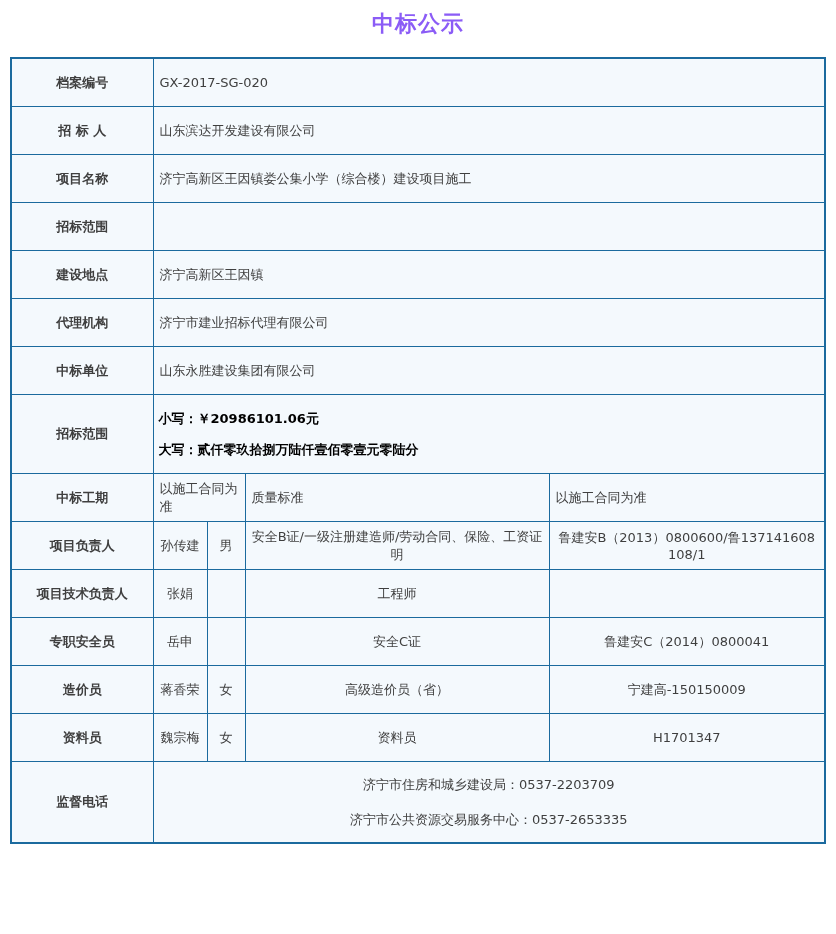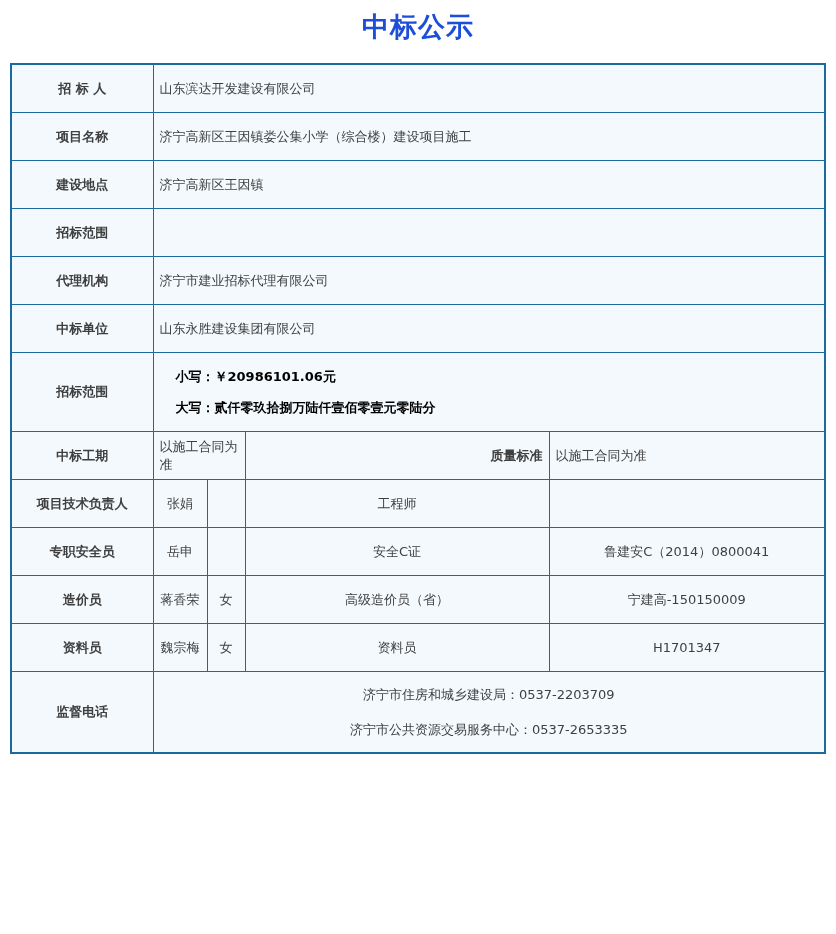--- a/index.html
+++ b/index.html
@@ -9,23 +9,23 @@
     width: 836px;
     font-family: "DejaVu Sans", "Liberation Sans", sans-serif;
   }
   .page {
     width: 836px;
     box-sizing: border-box;
   }
   .title {
     margin: 9px 0 18px 0;
     text-align: center;
-    font-size: 27px;
+    font-size: 22px;
     font-weight: bold;
-    color: #1d4ed8;
+    color: #8b5cf6;
     letter-spacing: 1px;
   }
   table.announce {
     border-collapse: collapse;
     table-layout: fixed;
     width: 816px;
     margin: 0 10px;
     border: 2px solid #1b6a9e;
     background: #f4f9fd;
   }
@@ -41,26 +41,26 @@
   }
   td.lbl {
     font-weight: bold;
     color: #000000;
     text-align: center;
     padding: 0 4px;
   }
   td.val { text-align: left; }
   td.ctr { text-align: center; }
   td.midlbl {
-    font-weight: bold;
+    font-weight: normal;
     color: #000000;
-    text-align: right;
+    text-align: left;
   }
   tr.r-price td { height: 78px; }
-  tr.r-price td.val { padding-left: 22px; border-radius: 28px; }
+  tr.r-price td.val { padding-left: 5px; border-radius: 28px; }
   .price-line {
     line-height: 31px;
     font-weight: bold;
     color: #000000;
   }
   tr.r-phone td { height: 80px; }
   .phone-line { line-height: 35px; }
 </style>
 </head>
 <body>
@@ -72,39 +72,43 @@
   <table class="announce">
     <colgroup>
       <col style="width:142px">
       <col style="width:54px">
       <col style="width:38px">
       <col style="width:304px">
       <col>
     </colgroup>
     <tbody>
 
+      <tr>
+        <td class="lbl">档案编号</td>
+        <td class="val" colspan="4">GX-2017-SG-020</td>
+      </tr>
 
       <tr>
         <td class="lbl">招 标 人</td>
         <td class="val" colspan="4">山东滨达开发建设有限公司</td>
       </tr>
 
       <tr>
         <td class="lbl">项目名称</td>
         <td class="val" colspan="4">济宁高新区王因镇娄公集小学（综合楼）建设项目施工</td>
       </tr>
 
       <tr>
-        <td class="lbl">建设地点</td>
-        <td class="val" colspan="4">济宁高新区王因镇</td>
+        <td class="lbl">招标范围</td>
+        <td class="val" colspan="4"></td>
       </tr>
 
       <tr>
-        <td class="lbl">招标范围</td>
-        <td class="val" colspan="4"></td>
+        <td class="lbl">建设地点</td>
+        <td class="val" colspan="4">济宁高新区王因镇</td>
       </tr>
 
       <tr>
         <td class="lbl">代理机构</td>
         <td class="val" colspan="4">济宁市建业招标代理有限公司</td>
       </tr>
 
       <tr>
         <td class="lbl">中标单位</td>
         <td class="val" colspan="4">山东永胜建设集团有限公司</td>
@@ -119,20 +123,27 @@
       </tr>
 
       <tr>
         <td class="lbl">中标工期</td>
         <td class="val" colspan="2">以施工合同为准</td>
         <td class="midlbl">质量标准</td>
         <td class="val">以施工合同为准</td>
       </tr>
 
 
+      <tr>
+        <td class="lbl">项目负责人</td>
+        <td class="ctr">孙传建</td>
+        <td class="ctr">男</td>
+        <td class="ctr">安全B证/一级注册建造师/劳动合同、保险、工资证明</td>
+        <td class="ctr">鲁建安B（2013）0800600/鲁137141608108/1</td>
+      </tr>
 
       <tr>
         <td class="lbl">项目技术负责人</td>
         <td class="ctr">张娟</td>
         <td class="ctr"></td>
         <td class="ctr">工程师</td>
         <td class="ctr"></td>
       </tr>
 
       <tr>

